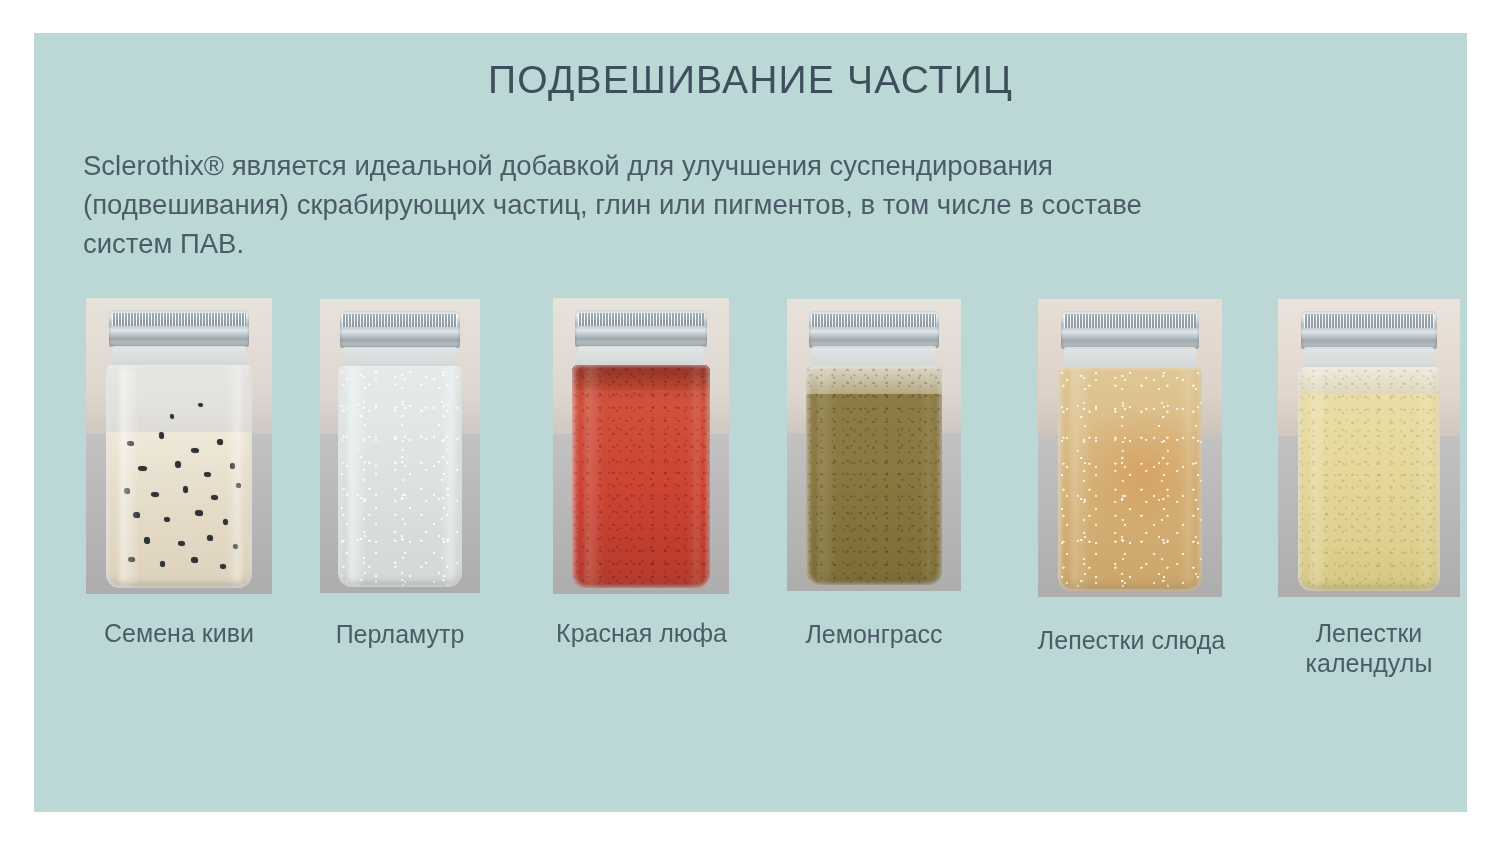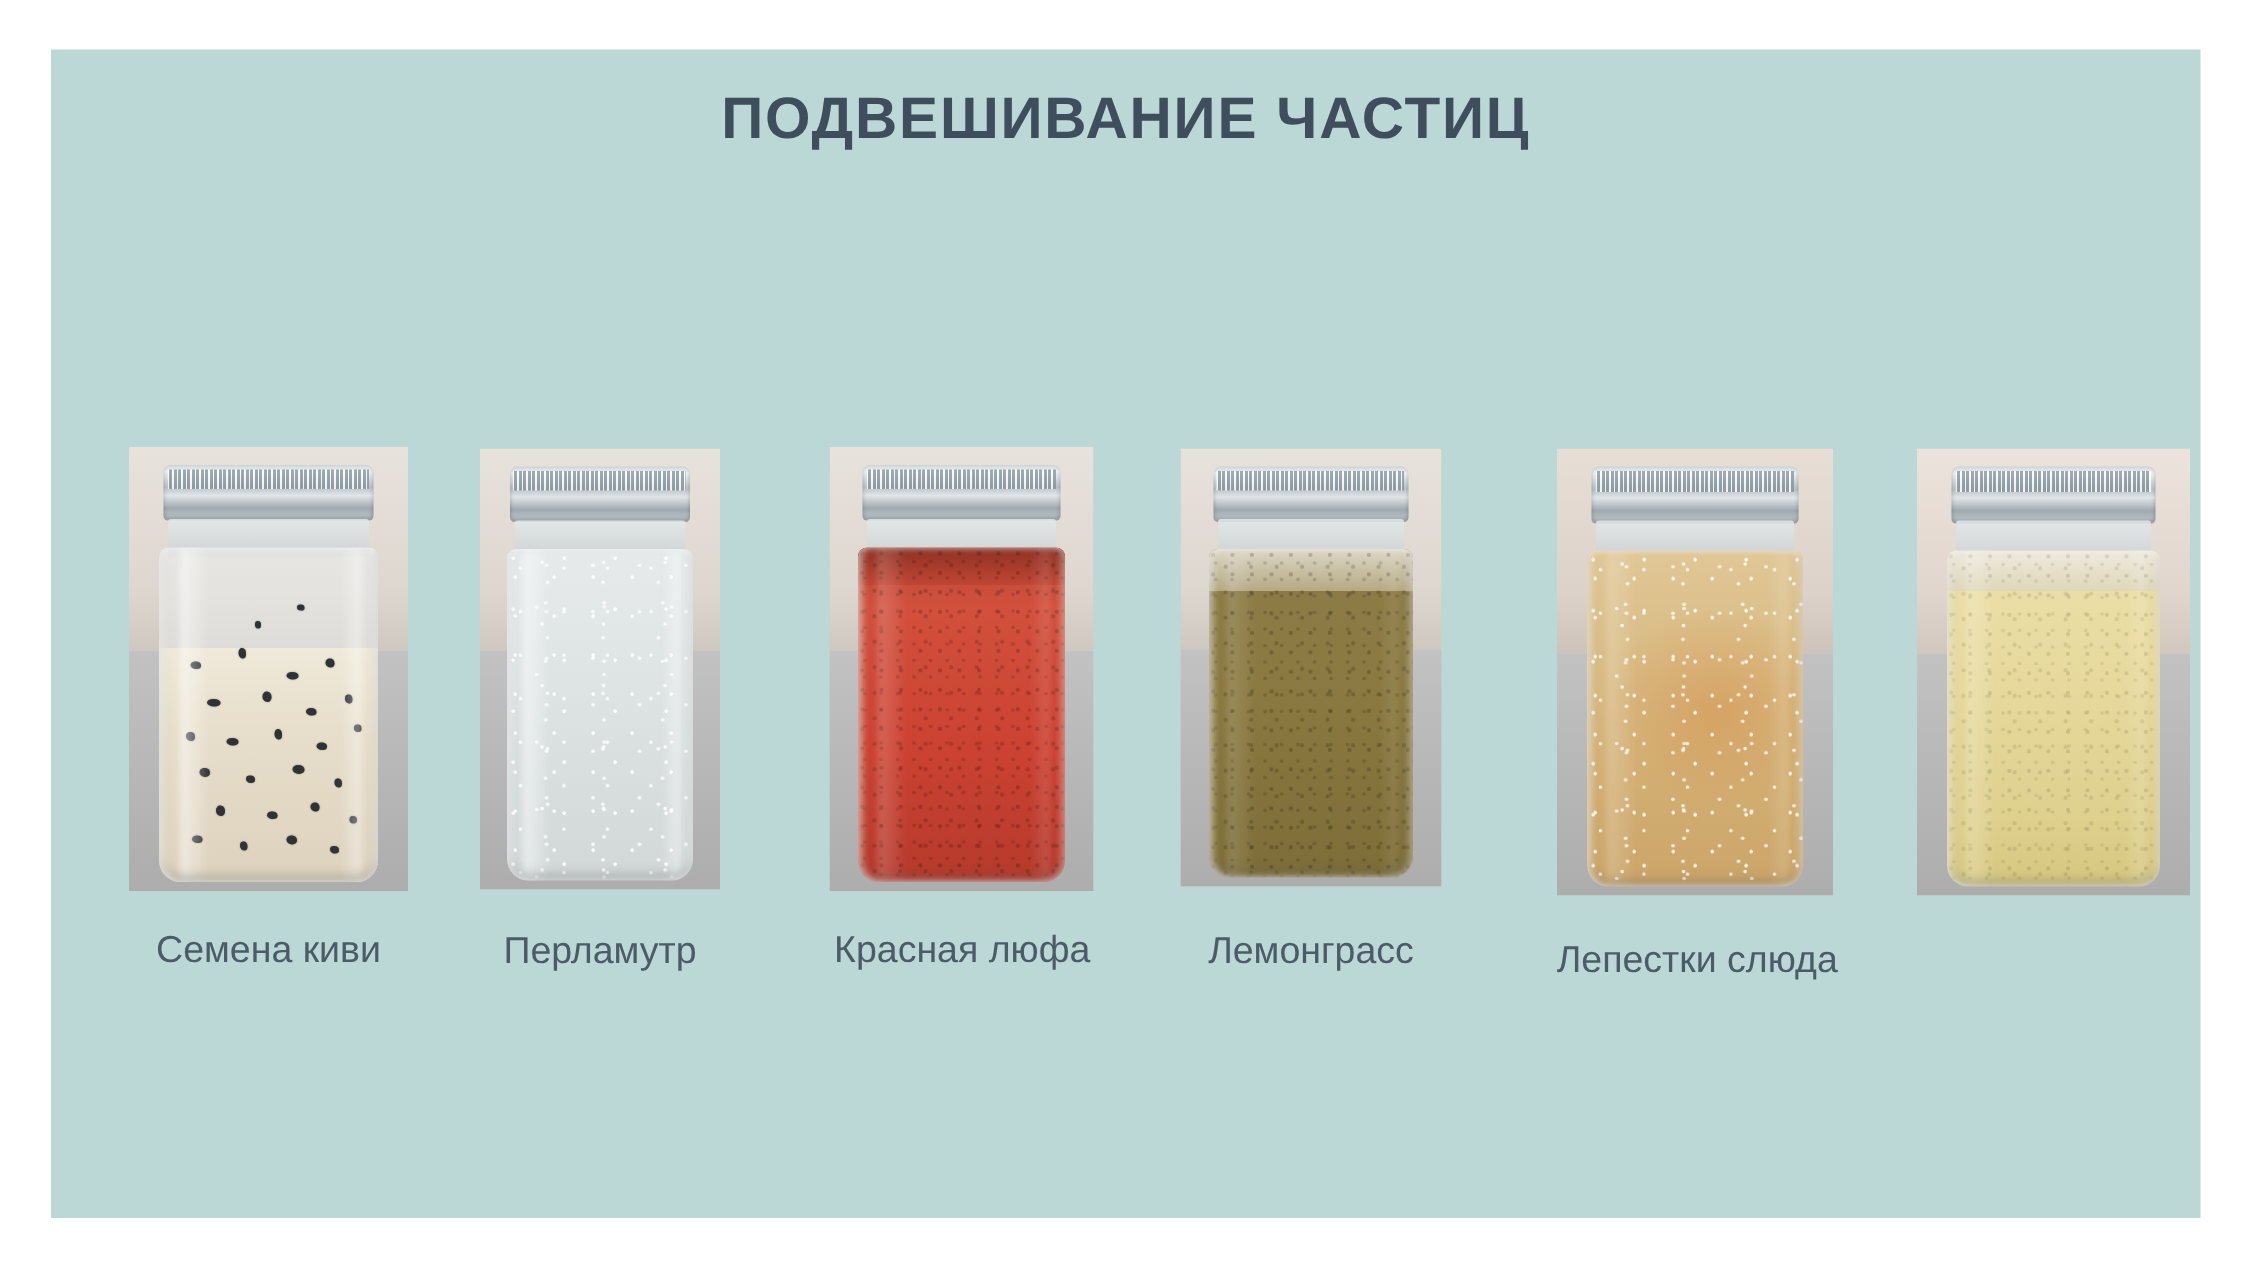--- a/index.html
+++ b/index.html
@@ -14,21 +14,21 @@
     position:absolute;
     left:34px; top:33px;
     width:1433px; height:779px;
     background:#bcd8d6;
   }
   .slide-title{
     position:absolute;
     left:0; top:25px; width:100%;
     text-align:center;
     font-size:39px;
-    font-weight:700;
+    font-weight:400;
     letter-spacing:1.2px;
     color:#3e4e5c;
     font-family:"Liberation Sans", sans-serif;
   }
   .body-copy{
     position:absolute;
     left:49px; top:113px; width:1336px;
     font-size:27.5px;
     line-height:39px;
     color:#4c5b68;
@@ -128,20 +128,25 @@
        radial-gradient(circle at 40% 85%, rgba(0,0,0,.28) 0 1px, transparent 1.4px);
      background-size:13px 13px,17px 17px,11px 11px;}
 </style>
 </head>
 <body>
 
 <div class="slide">
 
   <div class="slide-title">ПОДВЕШИВАНИЕ ЧАСТИЦ</div>
 
+  <div class="body-copy">
+    <div>Sclerothix® является идеальной добавкой для улучшения суспендирования</div>
+    <div>(подвешивания) скрабирующих частиц, глин или пигментов, в том числе в составе</div>
+    <div class="last">систем ПАВ.</div>
+  </div>
 
   <div class="gallery">
 
     <div class="photo" style="left:52px;top:265px;width:186px;height:296px;">
       <div class="scene">
         <div class="bg-upper"></div>
           <div class="bg-lower"></div>
         <div class="jar">
           <div class="lid"></div>
           <div class="neck"></div>
@@ -276,19 +281,20 @@
             <div class="fill" style="top:0;height:100%;background:linear-gradient(180deg,#ece0ab,#e7d99c 40%,#ded08d 80%,#d6c881);"></div>
             <div class="foam" style="top:0;height:12%;background:linear-gradient(180deg,#efeadd,#ded7b9);"></div>
             <div class="grain" style="opacity:.3;"></div>
             <div class="shine" style="opacity:.45;"></div>
               <div class="shine r" style="opacity:.35;"></div>
             <div class="glass-edge"></div>
           </div>
         </div>
       </div>
     </div>
+    <div class="caption" style="left:1235px;top:585px;width:200px;">Лепестки календулы</div>
 
   </div>
 
   <div class="body-copy" style="top:686px;left:49px;width:1340px;font-size:22px;line-height:30px;">
   </div>
 
 </div>
 
 </body></html>

